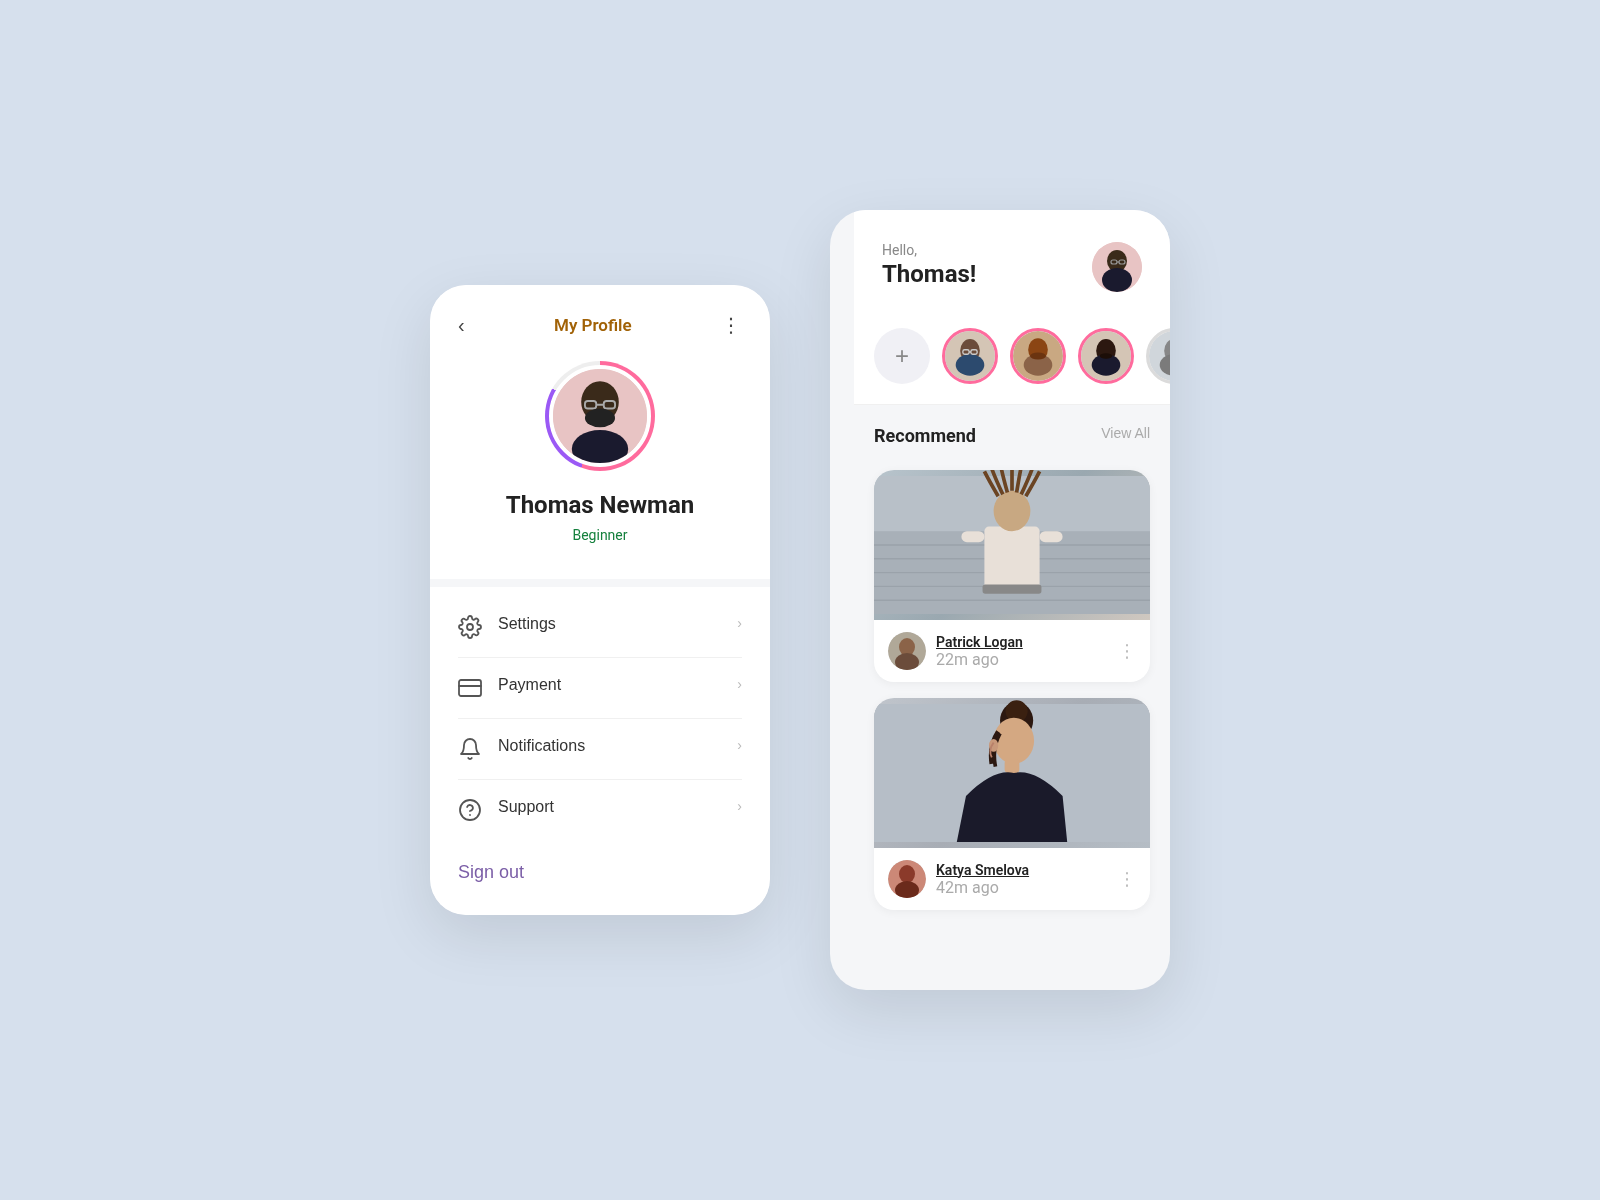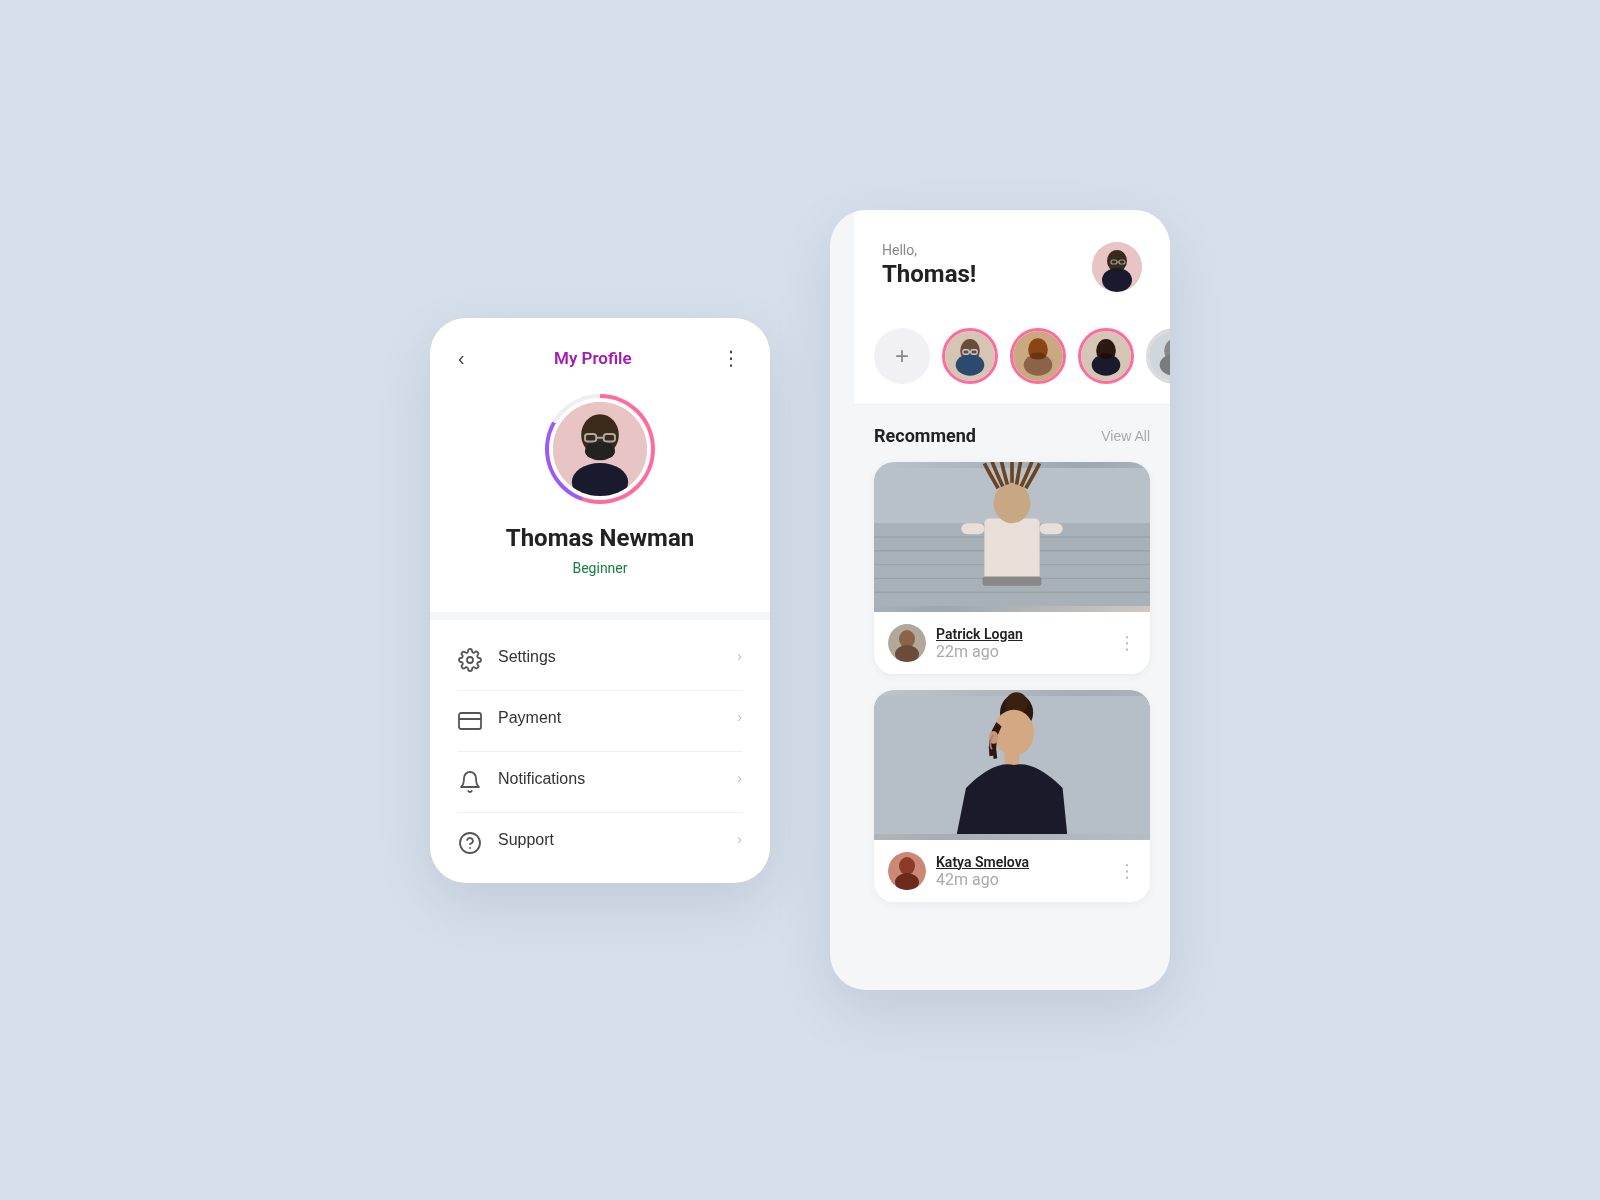--- a/index.html
+++ b/index.html
@@ -46,21 +46,21 @@
       color: #444;
       cursor: pointer;
       background: none;
       border: none;
       line-height: 1;
     }
 
     .profile-title {
       font-size: 17px;
       font-weight: 600;
-      color: #a21caf;
+      color: #a16207;
     }
 
     .more-btn {
       font-size: 20px;
       color: #444;
       cursor: pointer;
       background: none;
       border: none;
       letter-spacing: 1px;
     }
@@ -256,22 +256,22 @@
     
     .recommend-body {
       flex: 1;
       overflow-y: auto;
       padding: 20px 20px;
     }
 
     .recommend-section-header {
       display: flex;
       justify-content: space-between;
-      align-items: center;
-      margin-bottom: 16px;
+      align-items: flex-start;
+      margin-bottom: 24px;
     }
 
     .recommend-title {
       font-size: 18px;
       font-weight: 700;
       color: #222;
     }
 
     .view-all {
       font-size: 14px;
@@ -441,20 +441,21 @@
         <svg viewBox="0 0 24 24" fill="none" stroke="currentColor" stroke-width="1.8" stroke-linecap="round" stroke-linejoin="round">
           <circle cx="12" cy="12" r="10"></circle>
           <path d="M9.09 9a3 3 0 0 1 5.83 1c0 2-3 3-3 3"></path>
           <line x1="12" y1="17" x2="12.01" y2="17"></line>
         </svg>
       </span>
       <span class="menu-label">Support</span>
       <span class="menu-chevron">›</span>
     </button>
 
+    <button class="sign-out-btn">Sign out</button>
   </div>
 </div>
 
 <div class="recommend-card">
   <div class="recommend-header">
     <div class="greeting-row">
       <div>
         <div class="greeting-small">Hello,</div>
         <div class="greeting-name">Thomas!</div>
       </div>

